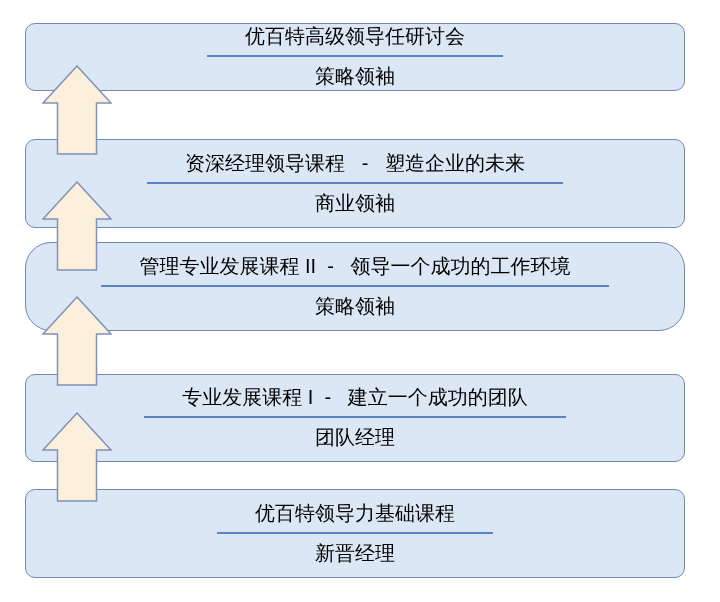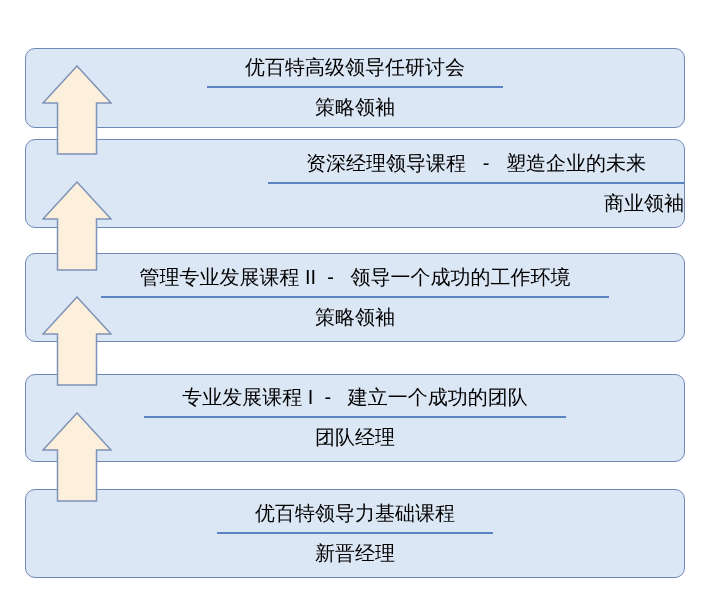--- a/index.html
+++ b/index.html
@@ -25,23 +25,23 @@
     box-sizing: border-box;
     background: #dce7f5;
     border: 1.5px solid #7088b6;
     border-radius: 10px;
     display: flex;
     flex-direction: column;
     align-items: center;
     justify-content: center;
     z-index: 1;
   }
-  .lv0 { top: 23px;  height: 80px; margin-top: 25px; }
-  .lv1 { top: 139px; align-items: flex-end; }
-  .lv2 { top: 253px; }
+  .lv0 { top: 23px;  height: 68px; }
+  .lv1 { top: 139px; }
+  .lv2 { top: 242px; border-radius: 26px; }
   .lv3 { top: 374px; height: 88px; }
   .lv4 { top: 489px; }
   .course-title {
     font-size: 20px;
     line-height: 24px;
     color: #000000;
     text-align: center;
     white-space: pre;
     padding: 0 38px 7px 38px;
     border-bottom: 2px solid #5b84c4;

